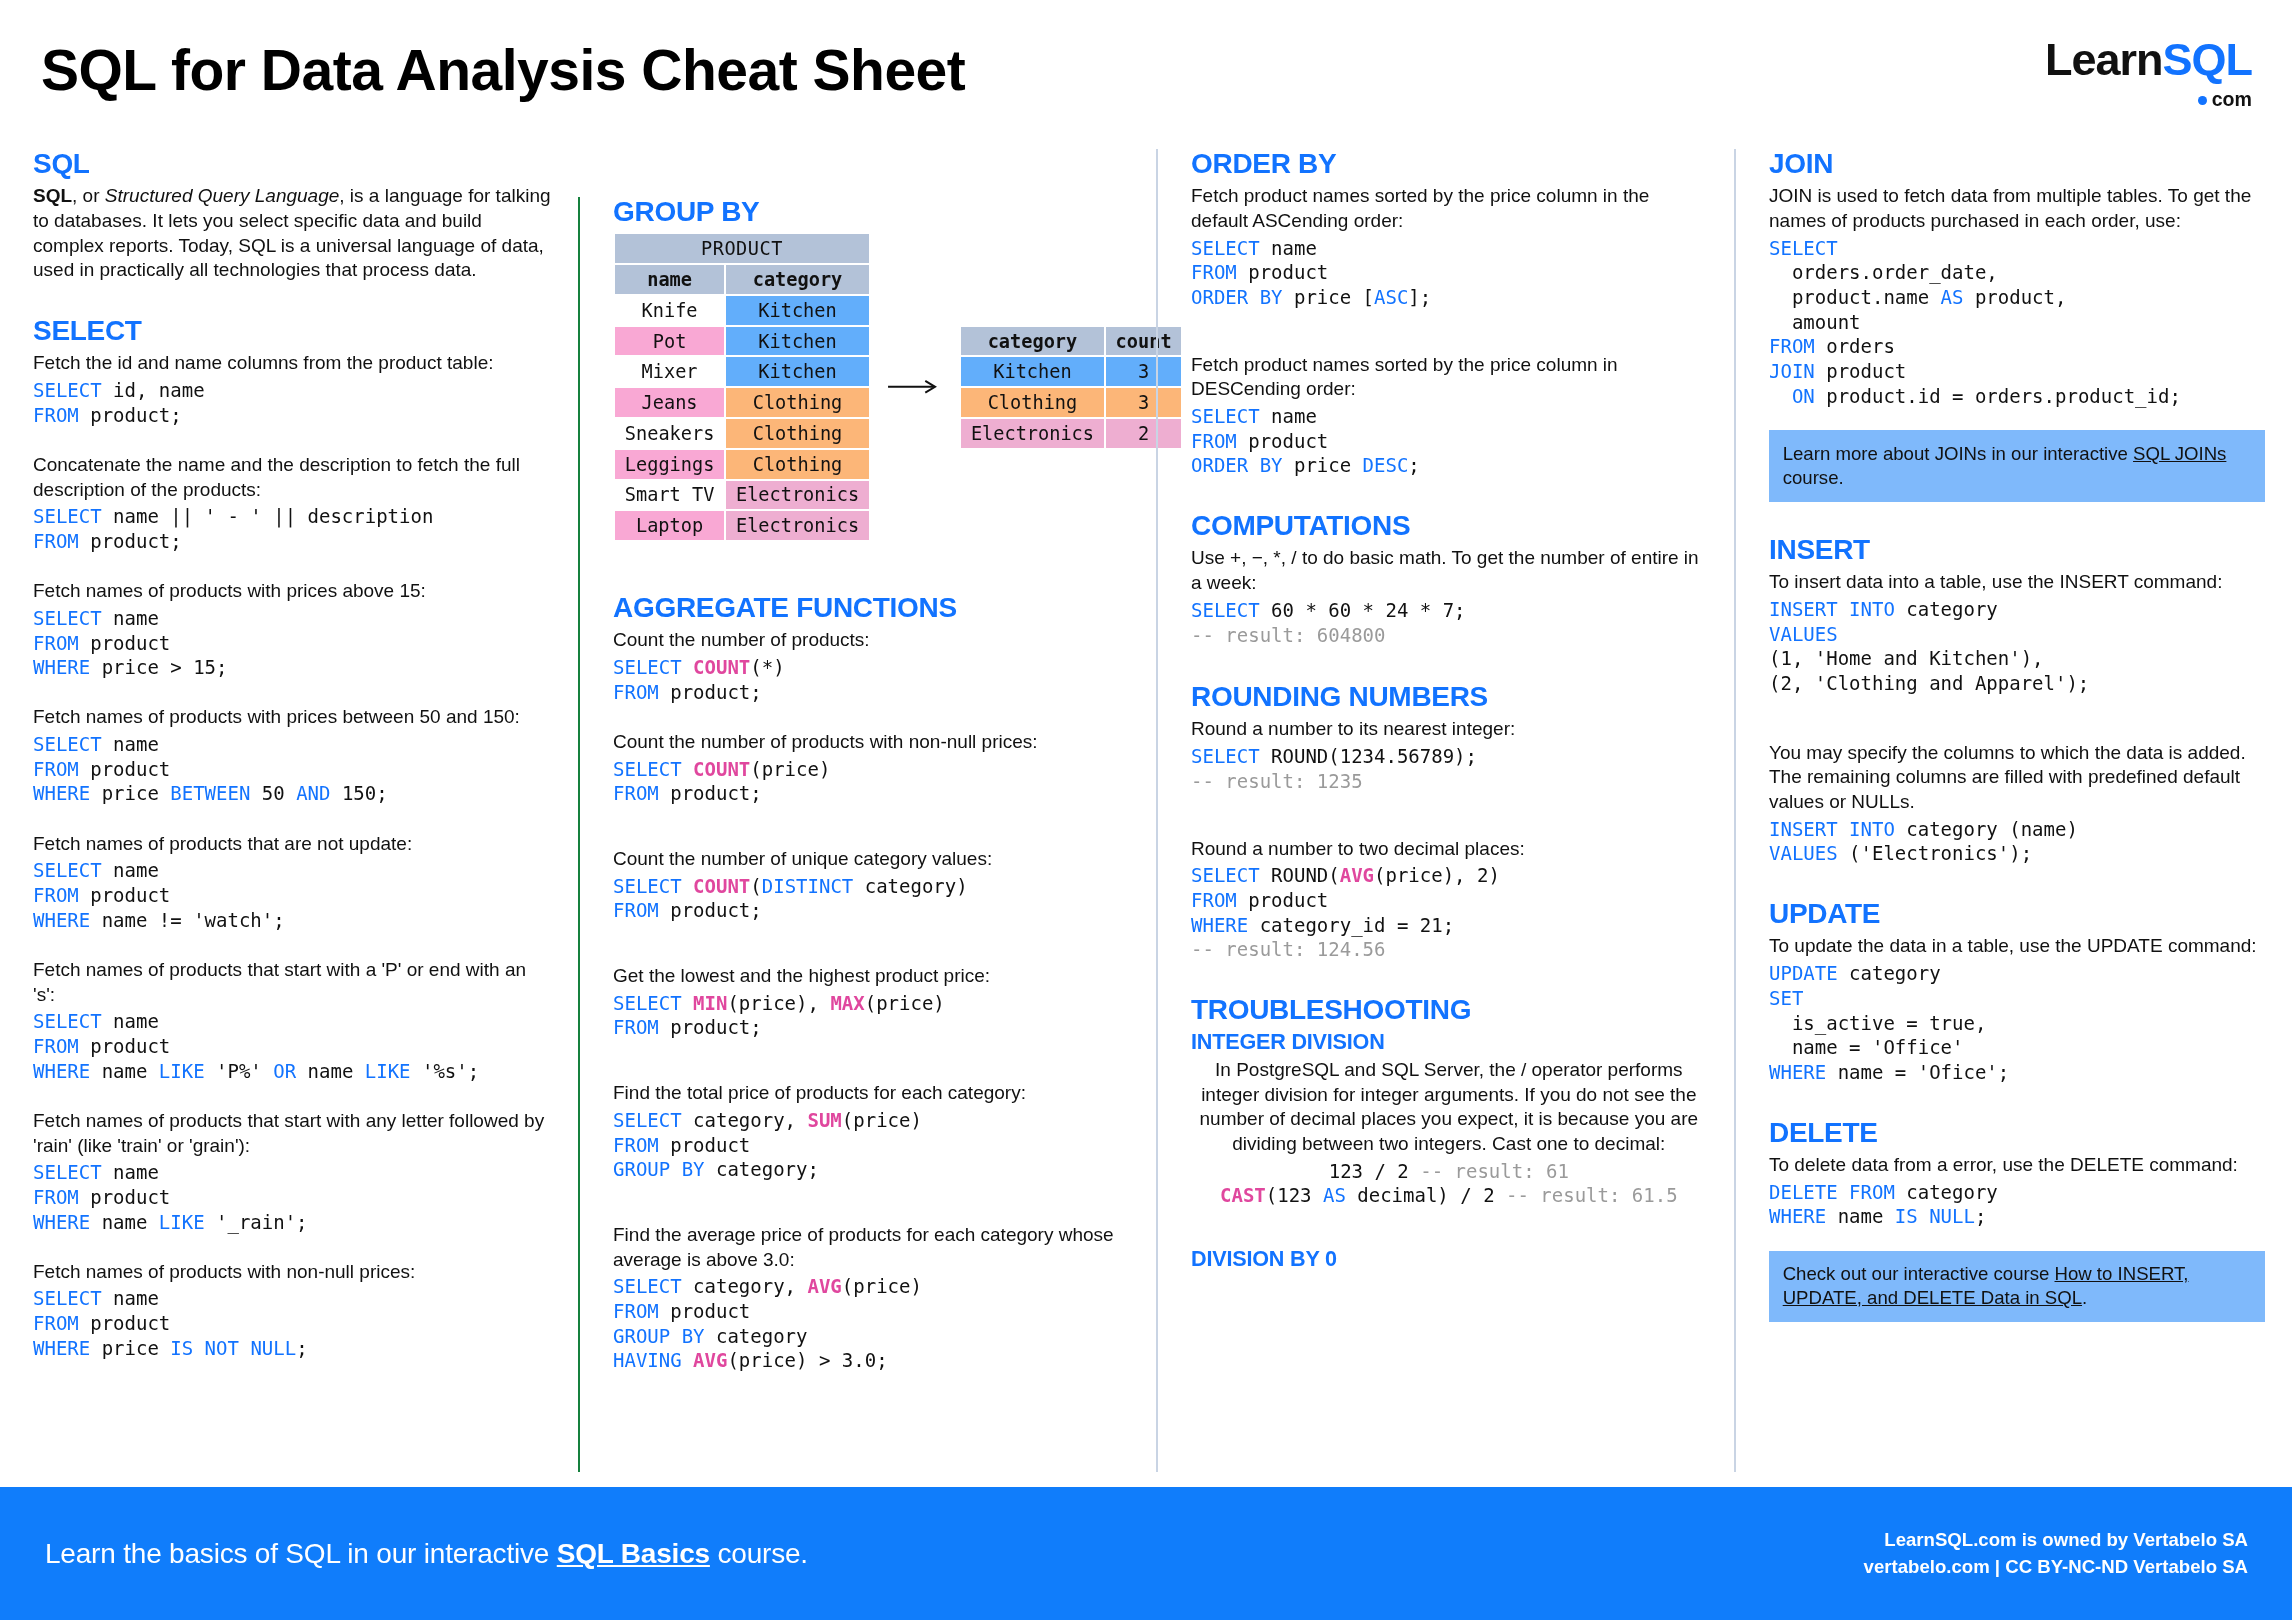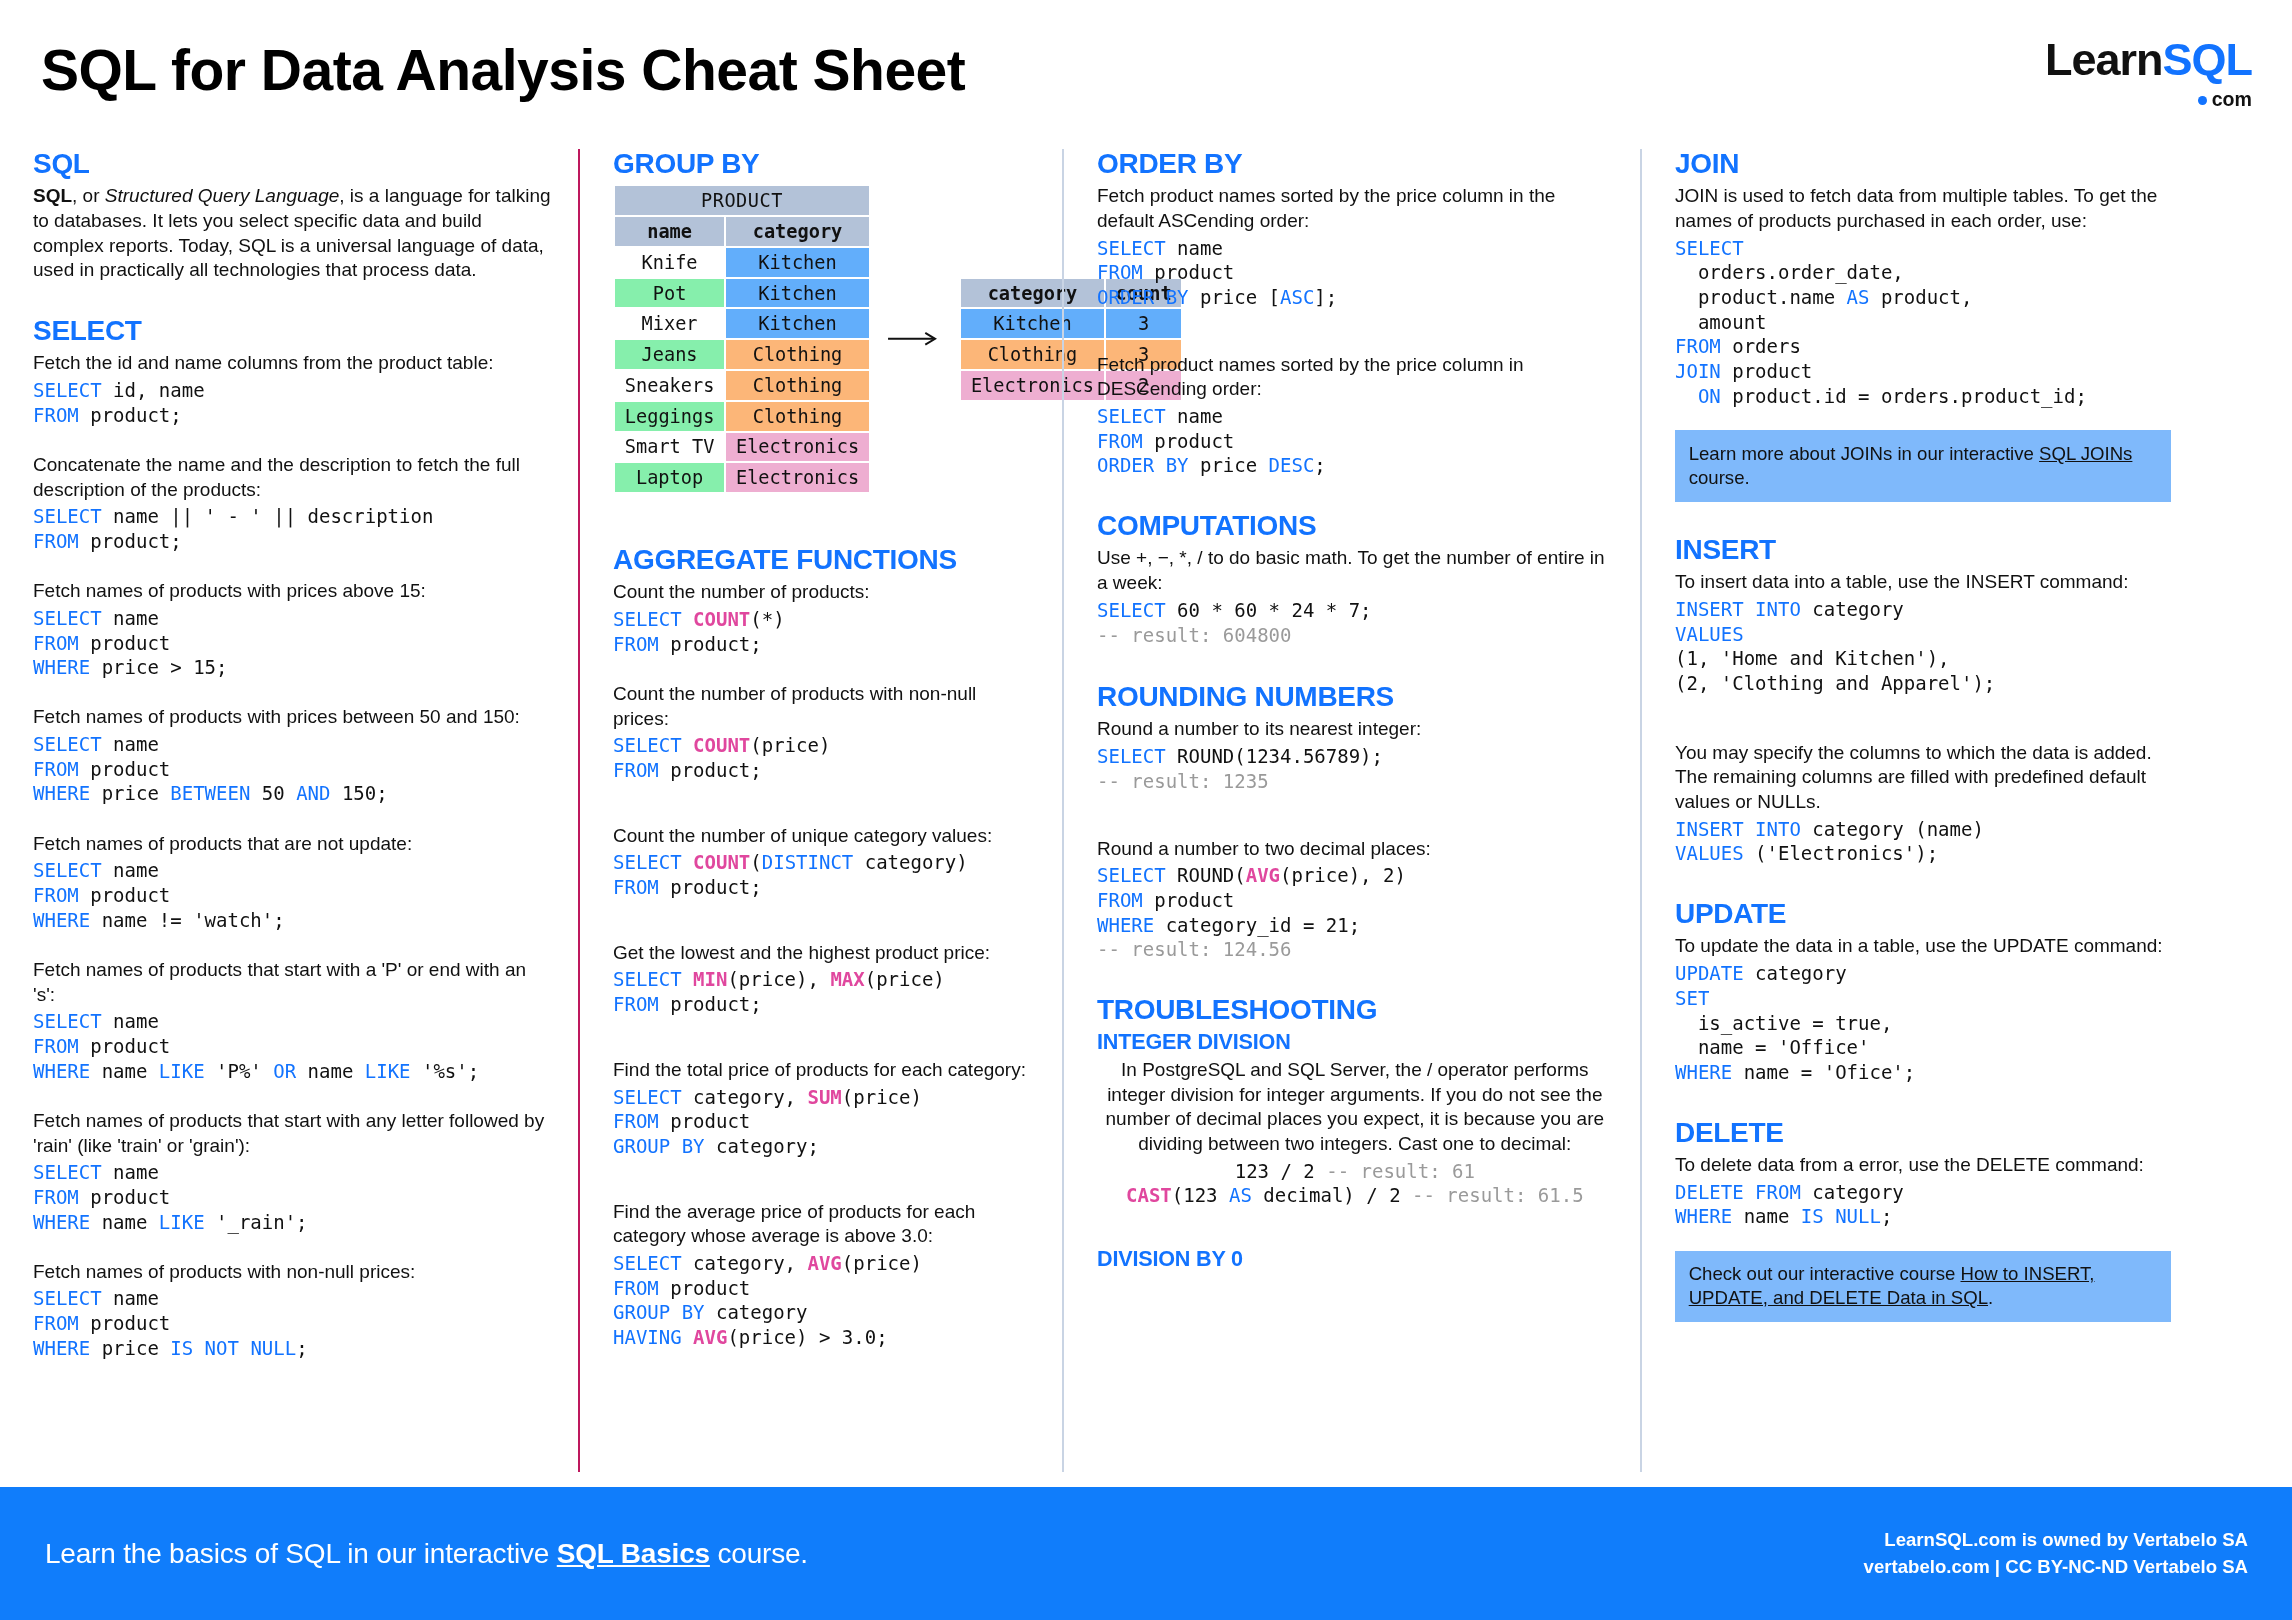--- a/index.html
+++ b/index.html
@@ -26,21 +26,21 @@
   .logo-main { font-size:45px; font-weight:bold; letter-spacing:-1px; line-height:1; }
   .logo-learn { color:#111; }
   .logo-sql { color:#1273ff; }
   .logo-com { font-size:19.6px; font-weight:bold; color:#111; margin-top:5.9px; letter-spacing:0px;}
   .logo-dot { display:inline-block; width:8.8px; height:8.8px; border-radius:50%; background:#1273ff; margin-right:4.9px; vertical-align:middle; }
 
   
   .cols { position:absolute; left:0; top:149px; width:2293px; height:1323px; display:flex; }
   .col { position:relative; padding:0 27.4px 0 33px; }
   .col.c1 { width:578px; }
-  .col.c2 { width:484px; border-left:2px solid #be185d; }
+  .col.c2 { width:578px; border-left:2px solid #15803d;margin-top:48px; }
   .col.c3 { width:578px; border-left:2px solid #c9d4e4; }
   .col.c4 { width:558px; border-left:2px solid #c9d4e4; }
 
   h2.section {
     color:#1273ff; font-size:28px; font-weight:bold;
     margin:0 0 5.9px 0; letter-spacing:-0.3px; line-height:1.05;
   }
   h2.section.spaced { margin-top:33px; }
   h3.subsection {
     color:#1273ff; font-size:21.6px; font-weight:bold;
@@ -67,21 +67,21 @@
   table.dt { border-collapse:separate; border-spacing:2px; font-family:"DejaVu Sans Mono", monospace; }
   table.dt td, table.dt th {
     font-size:18.6px; padding:3.9px 9.8px; text-align:center; font-weight:normal;
     height:25.5px;
   }
   table.dt th { font-weight:bold; background:#b3c2d8; }
   .t-title { background:#b3c2d8; font-weight:bold; font-size:17.6px; letter-spacing:0.5px; }
   .c-kitchen { background:#62aefb; }
   .c-clothing { background:#fcb678; }
   .c-electronics { background:#eeaed1; }
-  .c-grey { background:#86efac; }
+  .c-grey { background:#f9a8d4; }
   .c-white { background:#ffffff; }
   .arrow { margin:0 17.6px; width:53px; display:flex; align-items:center; justify-content:center; }
   .arrow svg { display:block; }
 
   
   .callout {
     background:#7fb9fb; padding:11.8px 13.7px; margin:21.6px 0 5.9px 0;
     font-size:18.6px; line-height:1.3; color:#111;
   }
   .callout a { color:#111; text-decoration:underline; }

